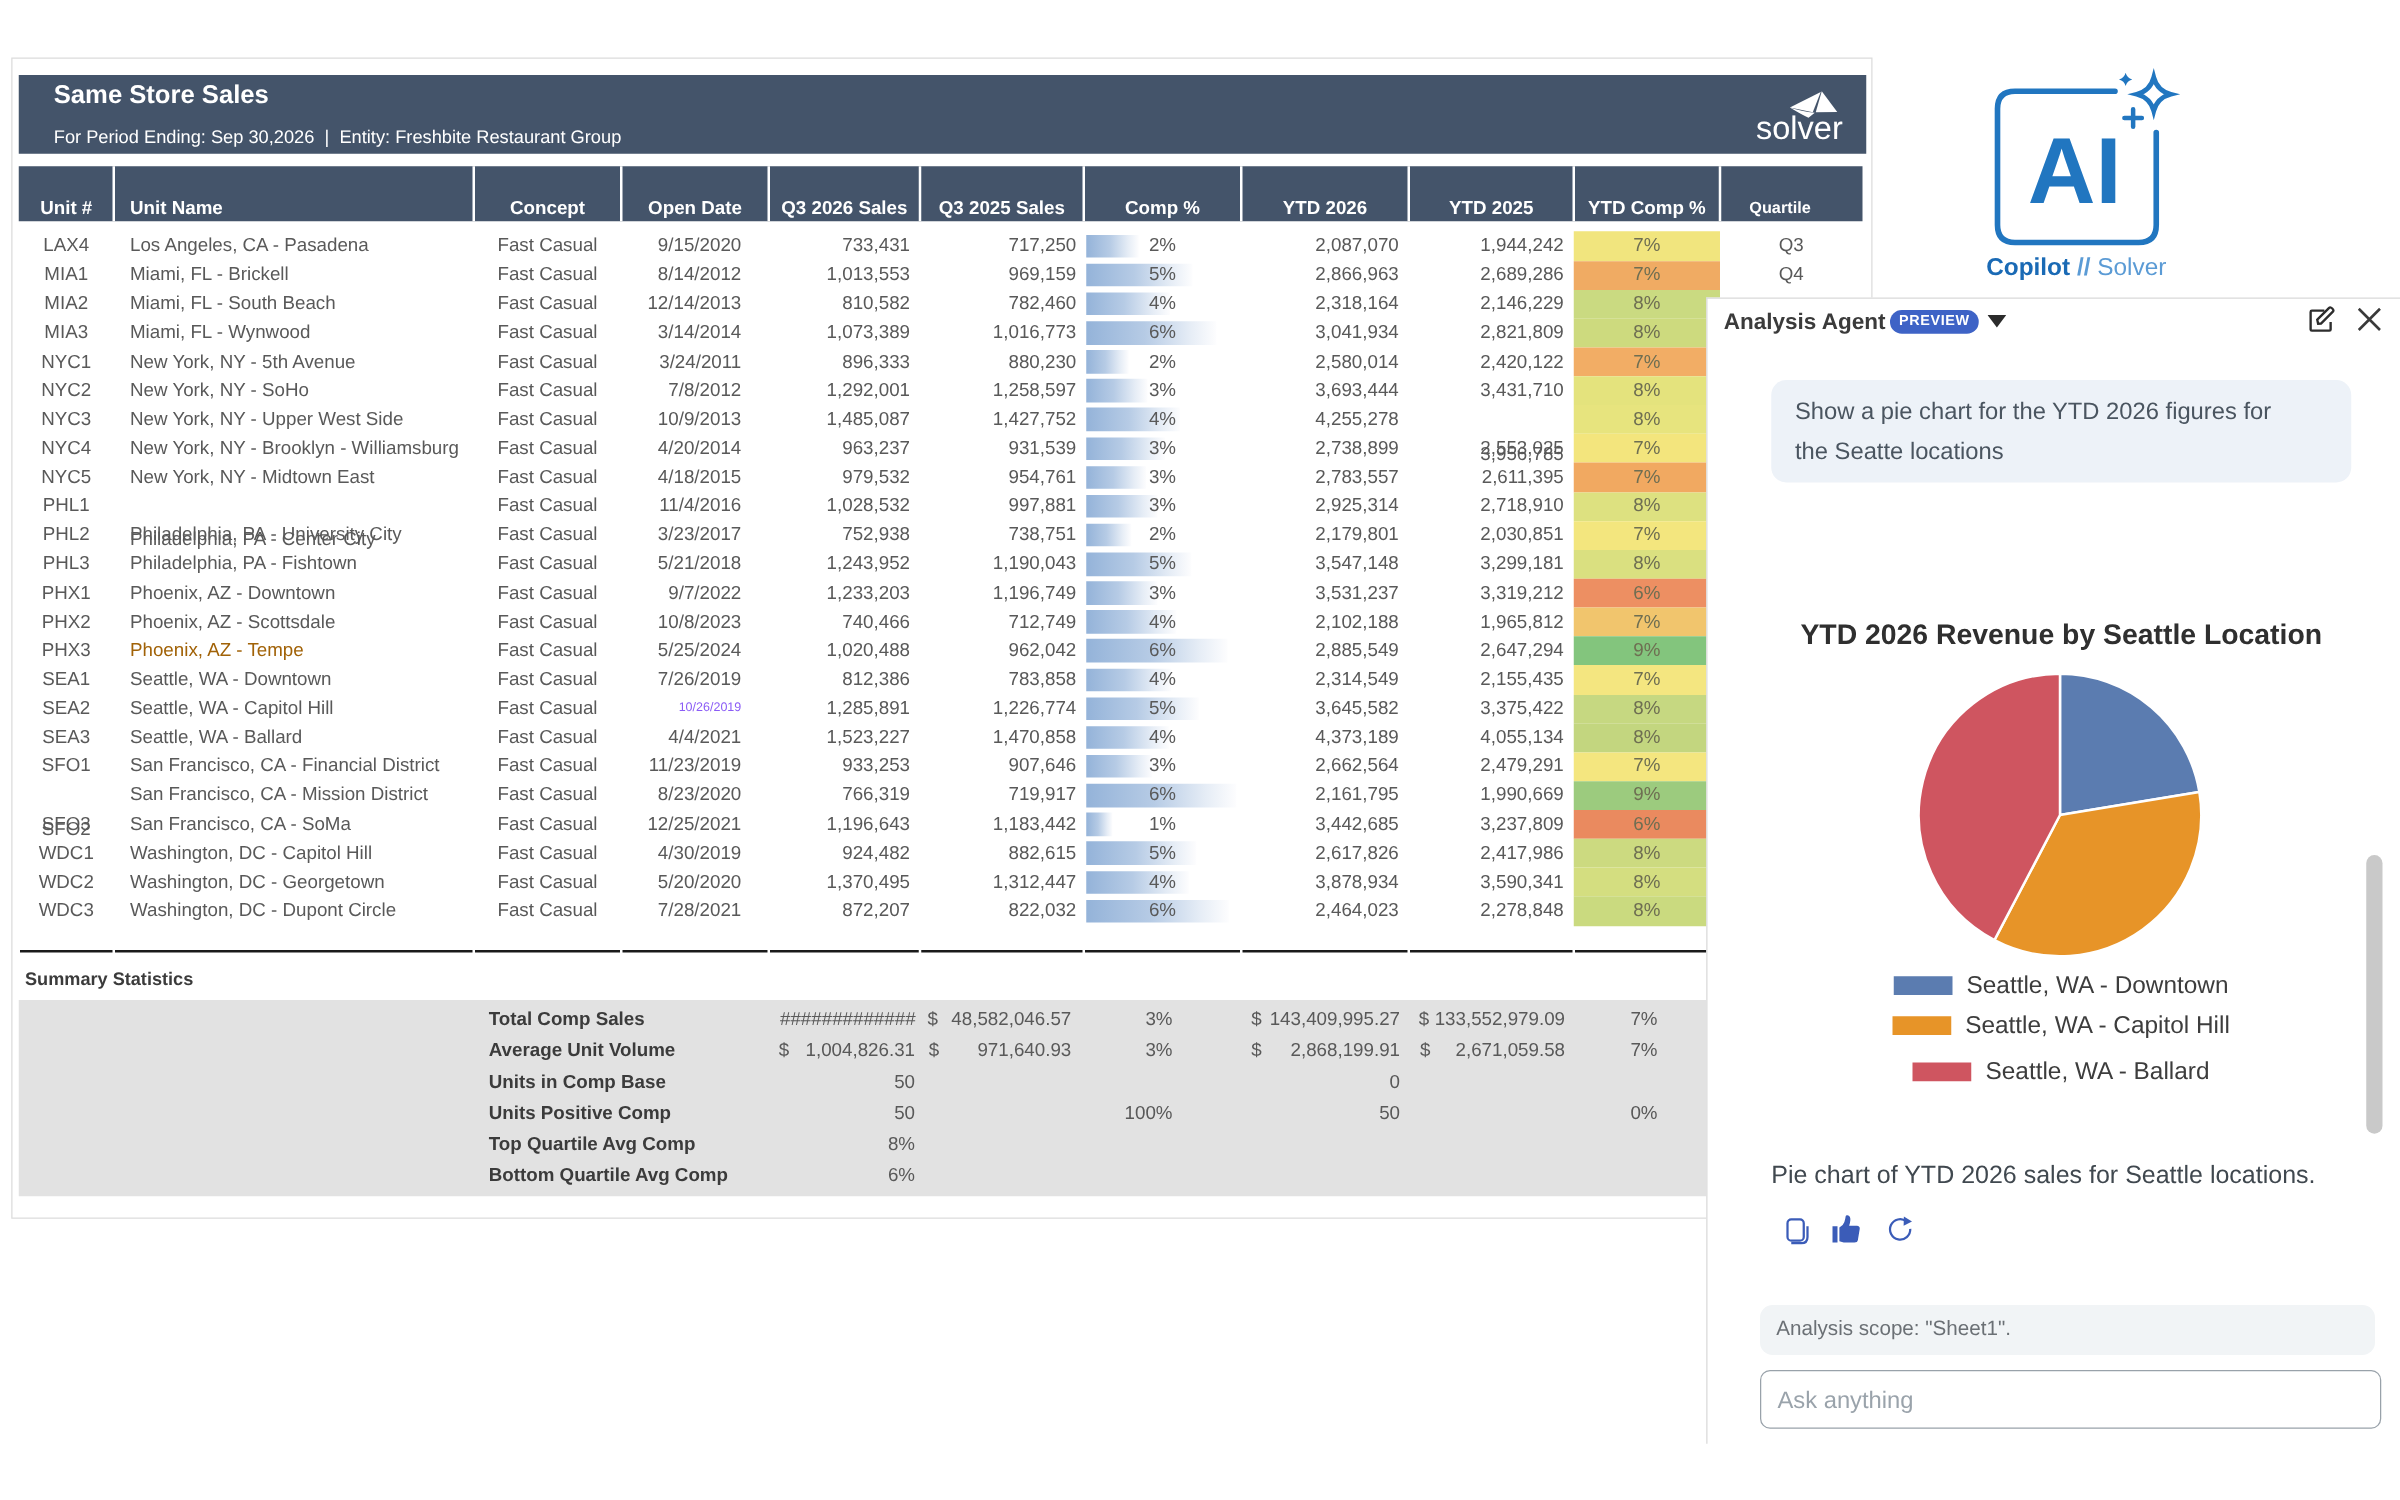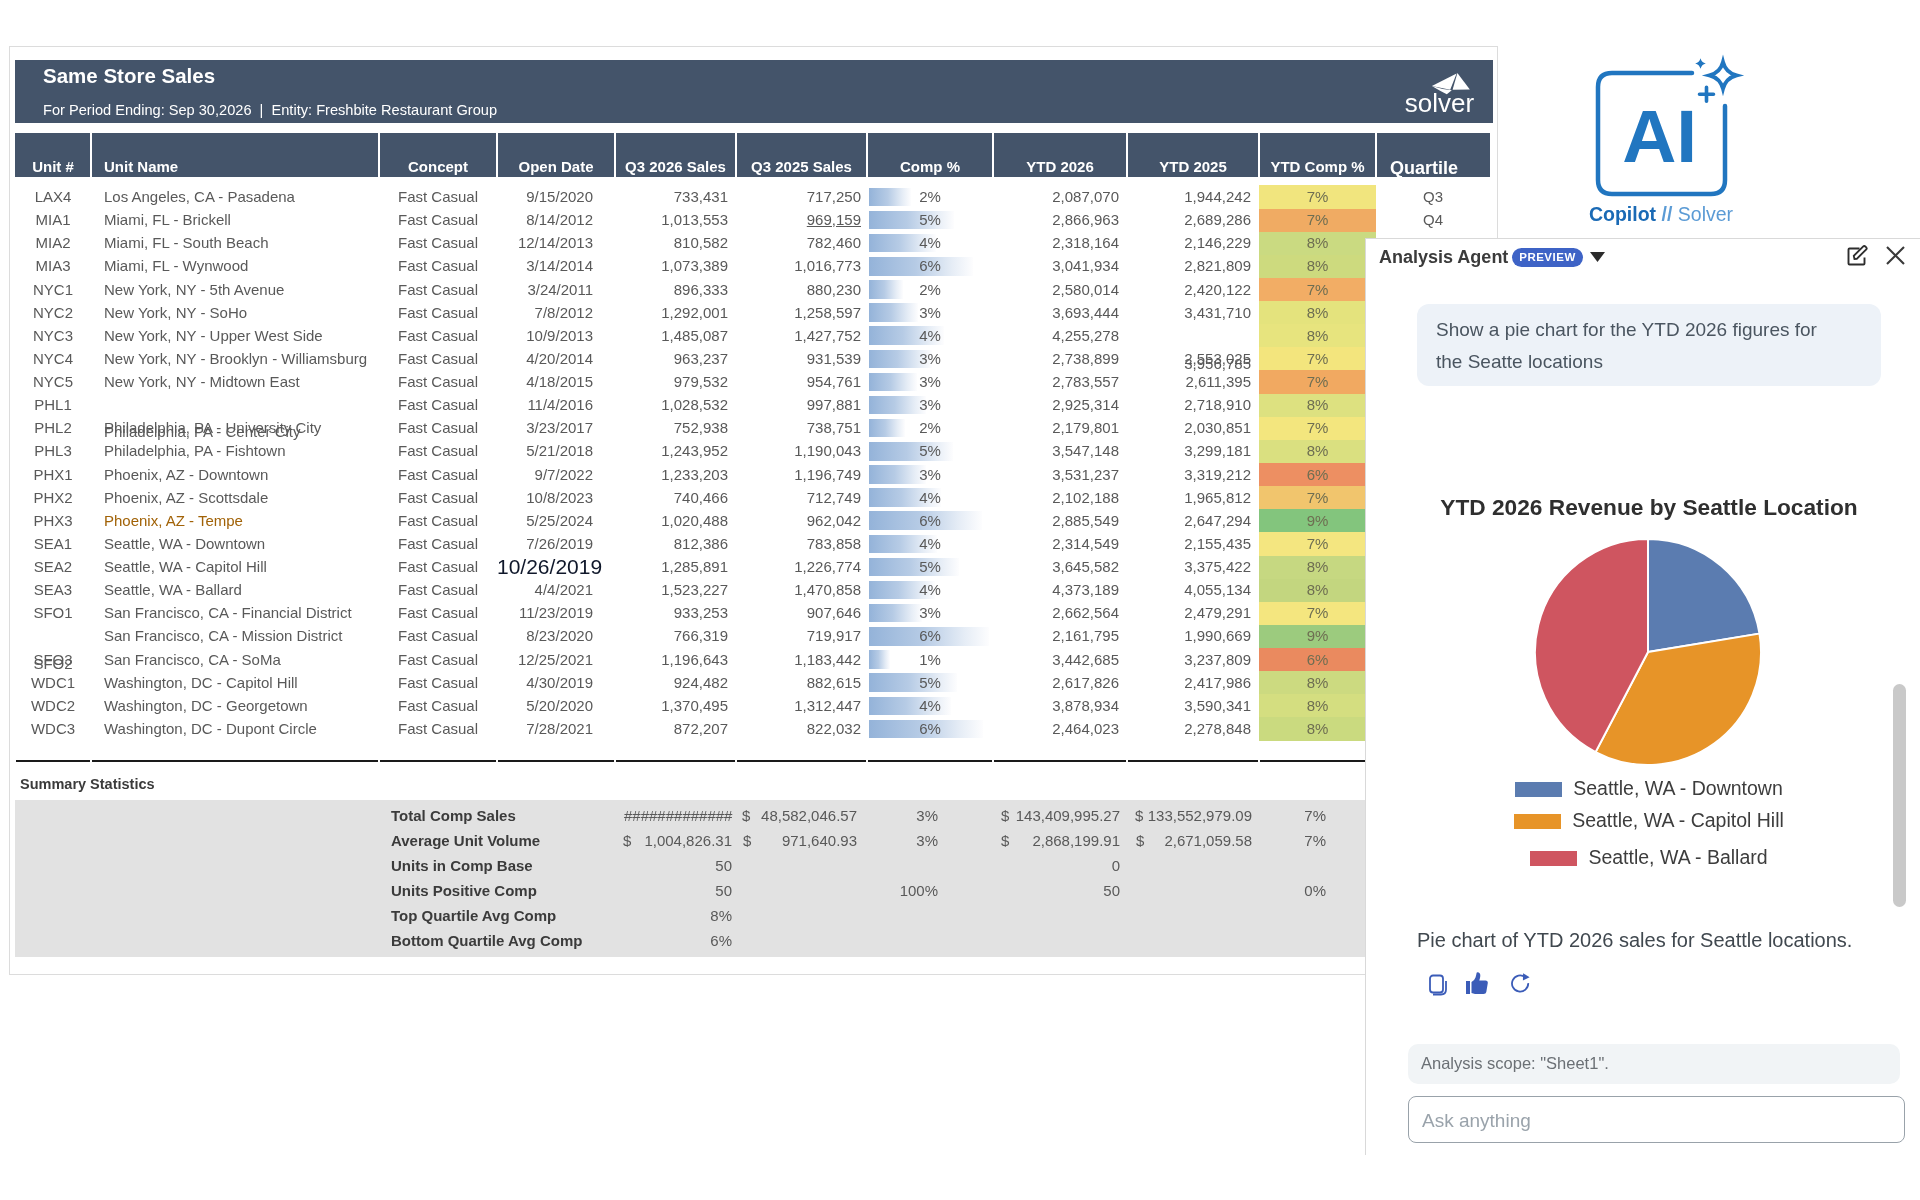--- a/index.html
+++ b/index.html
@@ -22,21 +22,21 @@
 <div class="a c" style="left:15px;top:158px;width:76px;font-size:15px;font-weight:bold;color:#fff;">Unit #</div>
 <div class="a" style="left:104px;top:158px;width:275px;font-size:15px;font-weight:bold;color:#fff;">Unit Name</div>
 <div class="a c" style="left:379px;top:158px;width:118px;font-size:15px;font-weight:bold;color:#fff;">Concept</div>
 <div class="a c" style="left:497px;top:158px;width:118px;font-size:15px;font-weight:bold;color:#fff;">Open Date</div>
 <div class="a c" style="left:615px;top:158px;width:121px;font-size:15px;font-weight:bold;color:#fff;">Q3 2026 Sales</div>
 <div class="a c" style="left:736px;top:158px;width:131px;font-size:15px;font-weight:bold;color:#fff;">Q3 2025 Sales</div>
 <div class="a c" style="left:867px;top:158px;width:126px;font-size:15px;font-weight:bold;color:#fff;">Comp %</div>
 <div class="a c" style="left:993px;top:158px;width:134px;font-size:15px;font-weight:bold;color:#fff;">YTD 2026</div>
 <div class="a c" style="left:1127px;top:158px;width:132px;font-size:15px;font-weight:bold;color:#fff;">YTD 2025</div>
 <div class="a c" style="left:1259px;top:158px;width:117px;font-size:15px;font-weight:bold;color:#fff;">YTD Comp %</div>
-<div class="a c" style="left:1376px;top:158px;width:96px;font-size:18px;font-weight:bold;color:#fff;">Quartile</div>
+<div class="a c" style="left:1376px;top:158px;width:96px;font-size:13px;font-weight:bold;color:#fff;">Quartile</div>
 <div class="a" style="left:90px;top:133px;width:2px;height:44px;background:#fff;"></div>
 <div class="a" style="left:378px;top:133px;width:2px;height:44px;background:#fff;"></div>
 <div class="a" style="left:496px;top:133px;width:2px;height:44px;background:#fff;"></div>
 <div class="a" style="left:614px;top:133px;width:2px;height:44px;background:#fff;"></div>
 <div class="a" style="left:735px;top:133px;width:2px;height:44px;background:#fff;"></div>
 <div class="a" style="left:866px;top:133px;width:2px;height:44px;background:#fff;"></div>
 <div class="a" style="left:992px;top:133px;width:2px;height:44px;background:#fff;"></div>
 <div class="a" style="left:1126px;top:133px;width:2px;height:44px;background:#fff;"></div>
 <div class="a" style="left:1258px;top:133px;width:2px;height:44px;background:#fff;"></div>
 <div class="a" style="left:1375px;top:133px;width:2px;height:44px;background:#fff;"></div>
@@ -53,21 +53,21 @@
 <div class="a r" style="left:1127px;top:188.0px;width:124px;font-size:15px;color:#595959;line-height:18px;">1,944,242</div>
 <div class="a c" style="left:1259px;top:188.0px;width:117px;font-size:15px;color:#6e6e52;line-height:18px;">7%</div>
 <div class="a c" style="left:1376px;top:188.0px;width:114px;font-size:15px;color:#595959;line-height:18px;">Q3</div>
 <div class="a" style="left:869px;top:210.7px;width:85.3px;height:18.6px;background:linear-gradient(to right,#94b3d9 0%,#b6cbe5 45%,#e6edf6 80%,#fdfdfe 100%);"></div>
 <div class="a" style="left:1259px;top:208.5px;width:117px;height:23.13px;background:#f0ab63;"></div>
 <div class="a c" style="left:15px;top:211.1px;width:76px;font-size:15px;color:#595959;line-height:18px;">MIA1</div>
 <div class="a" style="left:104px;top:211.1px;width:275px;font-size:15px;color:#595959;line-height:18px;">Miami, FL - Brickell</div>
 <div class="a c" style="left:379px;top:211.1px;width:118px;font-size:15px;color:#595959;line-height:18px;">Fast Casual</div>
 <div class="a r" style="left:497px;top:211.1px;width:96px;font-size:15px;color:#595959;line-height:18px;">8/14/2012</div>
 <div class="a r" style="left:615px;top:211.1px;width:113px;font-size:15px;color:#595959;line-height:18px;">1,013,553</div>
-<div class="a r" style="left:736px;top:211.1px;width:125px;font-size:15px;color:#595959;line-height:18px;text-decoration:underline;">969,159</div>
+<div class="a r" style="left:736px;top:211.1px;width:125px;font-size:15px;color:#595959;line-height:18px;">969,159</div>
 <div class="a c" style="left:867px;top:211.1px;width:126px;font-size:15px;color:#595959;line-height:18px;">5%</div>
 <div class="a r" style="left:993px;top:211.1px;width:126px;font-size:15px;color:#595959;line-height:18px;">2,866,963</div>
 <div class="a r" style="left:1127px;top:211.1px;width:124px;font-size:15px;color:#595959;line-height:18px;">2,689,286</div>
 <div class="a c" style="left:1259px;top:211.1px;width:117px;font-size:15px;color:#6e6e52;line-height:18px;">7%</div>
 <div class="a c" style="left:1376px;top:211.1px;width:114px;font-size:15px;color:#595959;line-height:18px;">Q4</div>
 <div class="a" style="left:869px;top:233.9px;width:66.9px;height:18.6px;background:linear-gradient(to right,#94b3d9 0%,#b6cbe5 45%,#e6edf6 80%,#fdfdfe 100%);"></div>
 <div class="a" style="left:1259px;top:231.7px;width:117px;height:23.13px;background:#cada81;"></div>
 <div class="a c" style="left:15px;top:234.2px;width:76px;font-size:15px;color:#595959;line-height:18px;">MIA2</div>
 <div class="a" style="left:104px;top:234.2px;width:275px;font-size:15px;color:#595959;line-height:18px;">Miami, FL - South Beach</div>
 <div class="a c" style="left:379px;top:234.2px;width:118px;font-size:15px;color:#595959;line-height:18px;">Fast Casual</div>
@@ -232,21 +232,21 @@
 <div class="a r" style="left:736px;top:534.9px;width:125px;font-size:15px;color:#595959;line-height:18px;">783,858</div>
 <div class="a c" style="left:867px;top:534.9px;width:126px;font-size:15px;color:#595959;line-height:18px;">4%</div>
 <div class="a r" style="left:993px;top:534.9px;width:126px;font-size:15px;color:#595959;line-height:18px;">2,314,549</div>
 <div class="a r" style="left:1127px;top:534.9px;width:124px;font-size:15px;color:#595959;line-height:18px;">2,155,435</div>
 <div class="a c" style="left:1259px;top:534.9px;width:117px;font-size:15px;color:#6e6e52;line-height:18px;">7%</div>
 <div class="a" style="left:869px;top:557.7px;width:89.7px;height:18.6px;background:linear-gradient(to right,#94b3d9 0%,#b6cbe5 45%,#e6edf6 80%,#fdfdfe 100%);"></div>
 <div class="a" style="left:1259px;top:555.5px;width:117px;height:23.13px;background:#c6d881;"></div>
 <div class="a c" style="left:15px;top:558.0px;width:76px;font-size:15px;color:#595959;line-height:18px;">SEA2</div>
 <div class="a" style="left:104px;top:558.0px;width:275px;font-size:15px;color:#595959;line-height:18px;">Seattle, WA - Capitol Hill</div>
 <div class="a c" style="left:379px;top:558.0px;width:118px;font-size:15px;color:#595959;line-height:18px;">Fast Casual</div>
-<div class="a r" style="left:497px;top:558.0px;width:96px;font-size:21px;color:#0f172a;line-height:18px;">10/26/2019</div>
+<div class="a r" style="left:497px;top:558.0px;width:96px;font-size:10px;color:#8b5cf6;line-height:18px;">10/26/2019</div>
 <div class="a r" style="left:615px;top:558.0px;width:113px;font-size:15px;color:#595959;line-height:18px;">1,285,891</div>
 <div class="a r" style="left:736px;top:558.0px;width:125px;font-size:15px;color:#595959;line-height:18px;">1,226,774</div>
 <div class="a c" style="left:867px;top:558.0px;width:126px;font-size:15px;color:#595959;line-height:18px;">5%</div>
 <div class="a r" style="left:993px;top:558.0px;width:126px;font-size:15px;color:#595959;line-height:18px;">3,645,582</div>
 <div class="a r" style="left:1127px;top:558.0px;width:124px;font-size:15px;color:#595959;line-height:18px;">3,375,422</div>
 <div class="a c" style="left:1259px;top:558.0px;width:117px;font-size:15px;color:#6e6e52;line-height:18px;">8%</div>
 <div class="a" style="left:869px;top:580.8px;width:66.3px;height:18.6px;background:linear-gradient(to right,#94b3d9 0%,#b6cbe5 45%,#e6edf6 80%,#fdfdfe 100%);"></div>
 <div class="a" style="left:1259px;top:578.6px;width:117px;height:23.13px;background:#c3d67f;"></div>
 <div class="a c" style="left:15px;top:581.2px;width:76px;font-size:15px;color:#595959;line-height:18px;">SEA3</div>
 <div class="a" style="left:104px;top:581.2px;width:275px;font-size:15px;color:#595959;line-height:18px;">Seattle, WA - Ballard</div>

